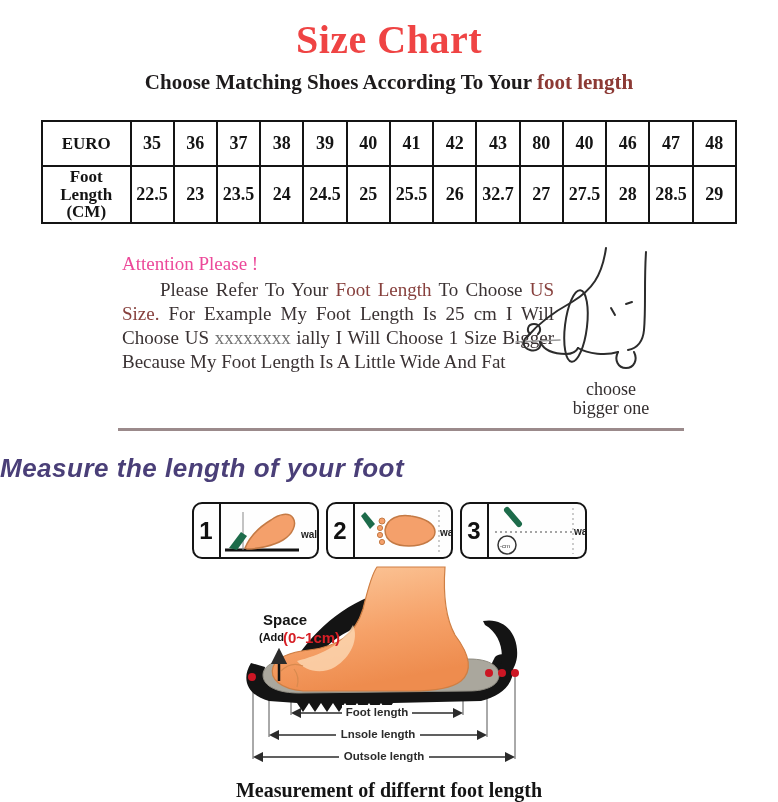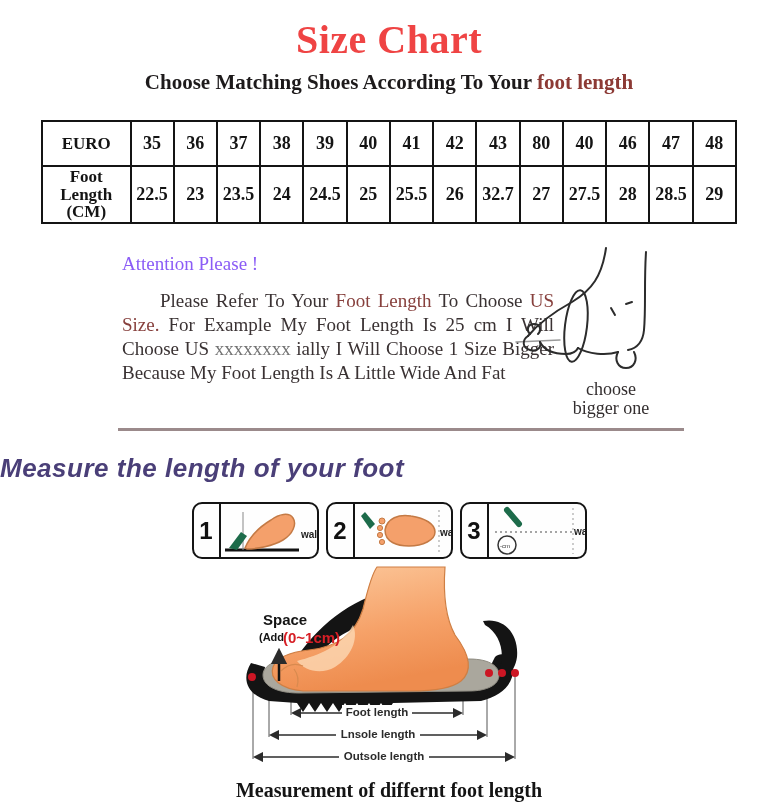--- a/index.html
+++ b/index.html
@@ -21,21 +21,21 @@
     border:2px solid #141414; font-size:18px; color:#141414; padding:0;
   }
   table.size-table tr:first-child { height:45px; }
   table.size-table tr:last-child { height:57px;margin-left:13px; }
   table.size-table th { width:88px; font-size:17px; line-height:1.05; }
   table.size-table td { width:43px; }
 
   .attention-section { position:relative; height:178px; margin-top:22px; }
   .attention-text { position:absolute; left:122px; top:6px; width:432px;
     font-size:19px; line-height:24px; color:#3a3233; }
-  .attention-title { color:#8b5cf6; margin-bottom:13px; }
+  .attention-title { color:#ec4899; margin-bottom:2px; }
   .attention-para { text-align:justify; text-indent:38px; }
   .maroon { color:#87403d; }
   .redx { color:#737373; }
 
   .foot-art { position:absolute; left:514px; top:-8px; }
   .choose-note { position:absolute; left:545px; top:134px; width:132px;
     text-align:center; font-size:18px; line-height:19px; color:#332e2f; }
 
   .divider { margin:4px 0 0 118px; width:566px; border-top:3px solid #9b8a8b; }
 

